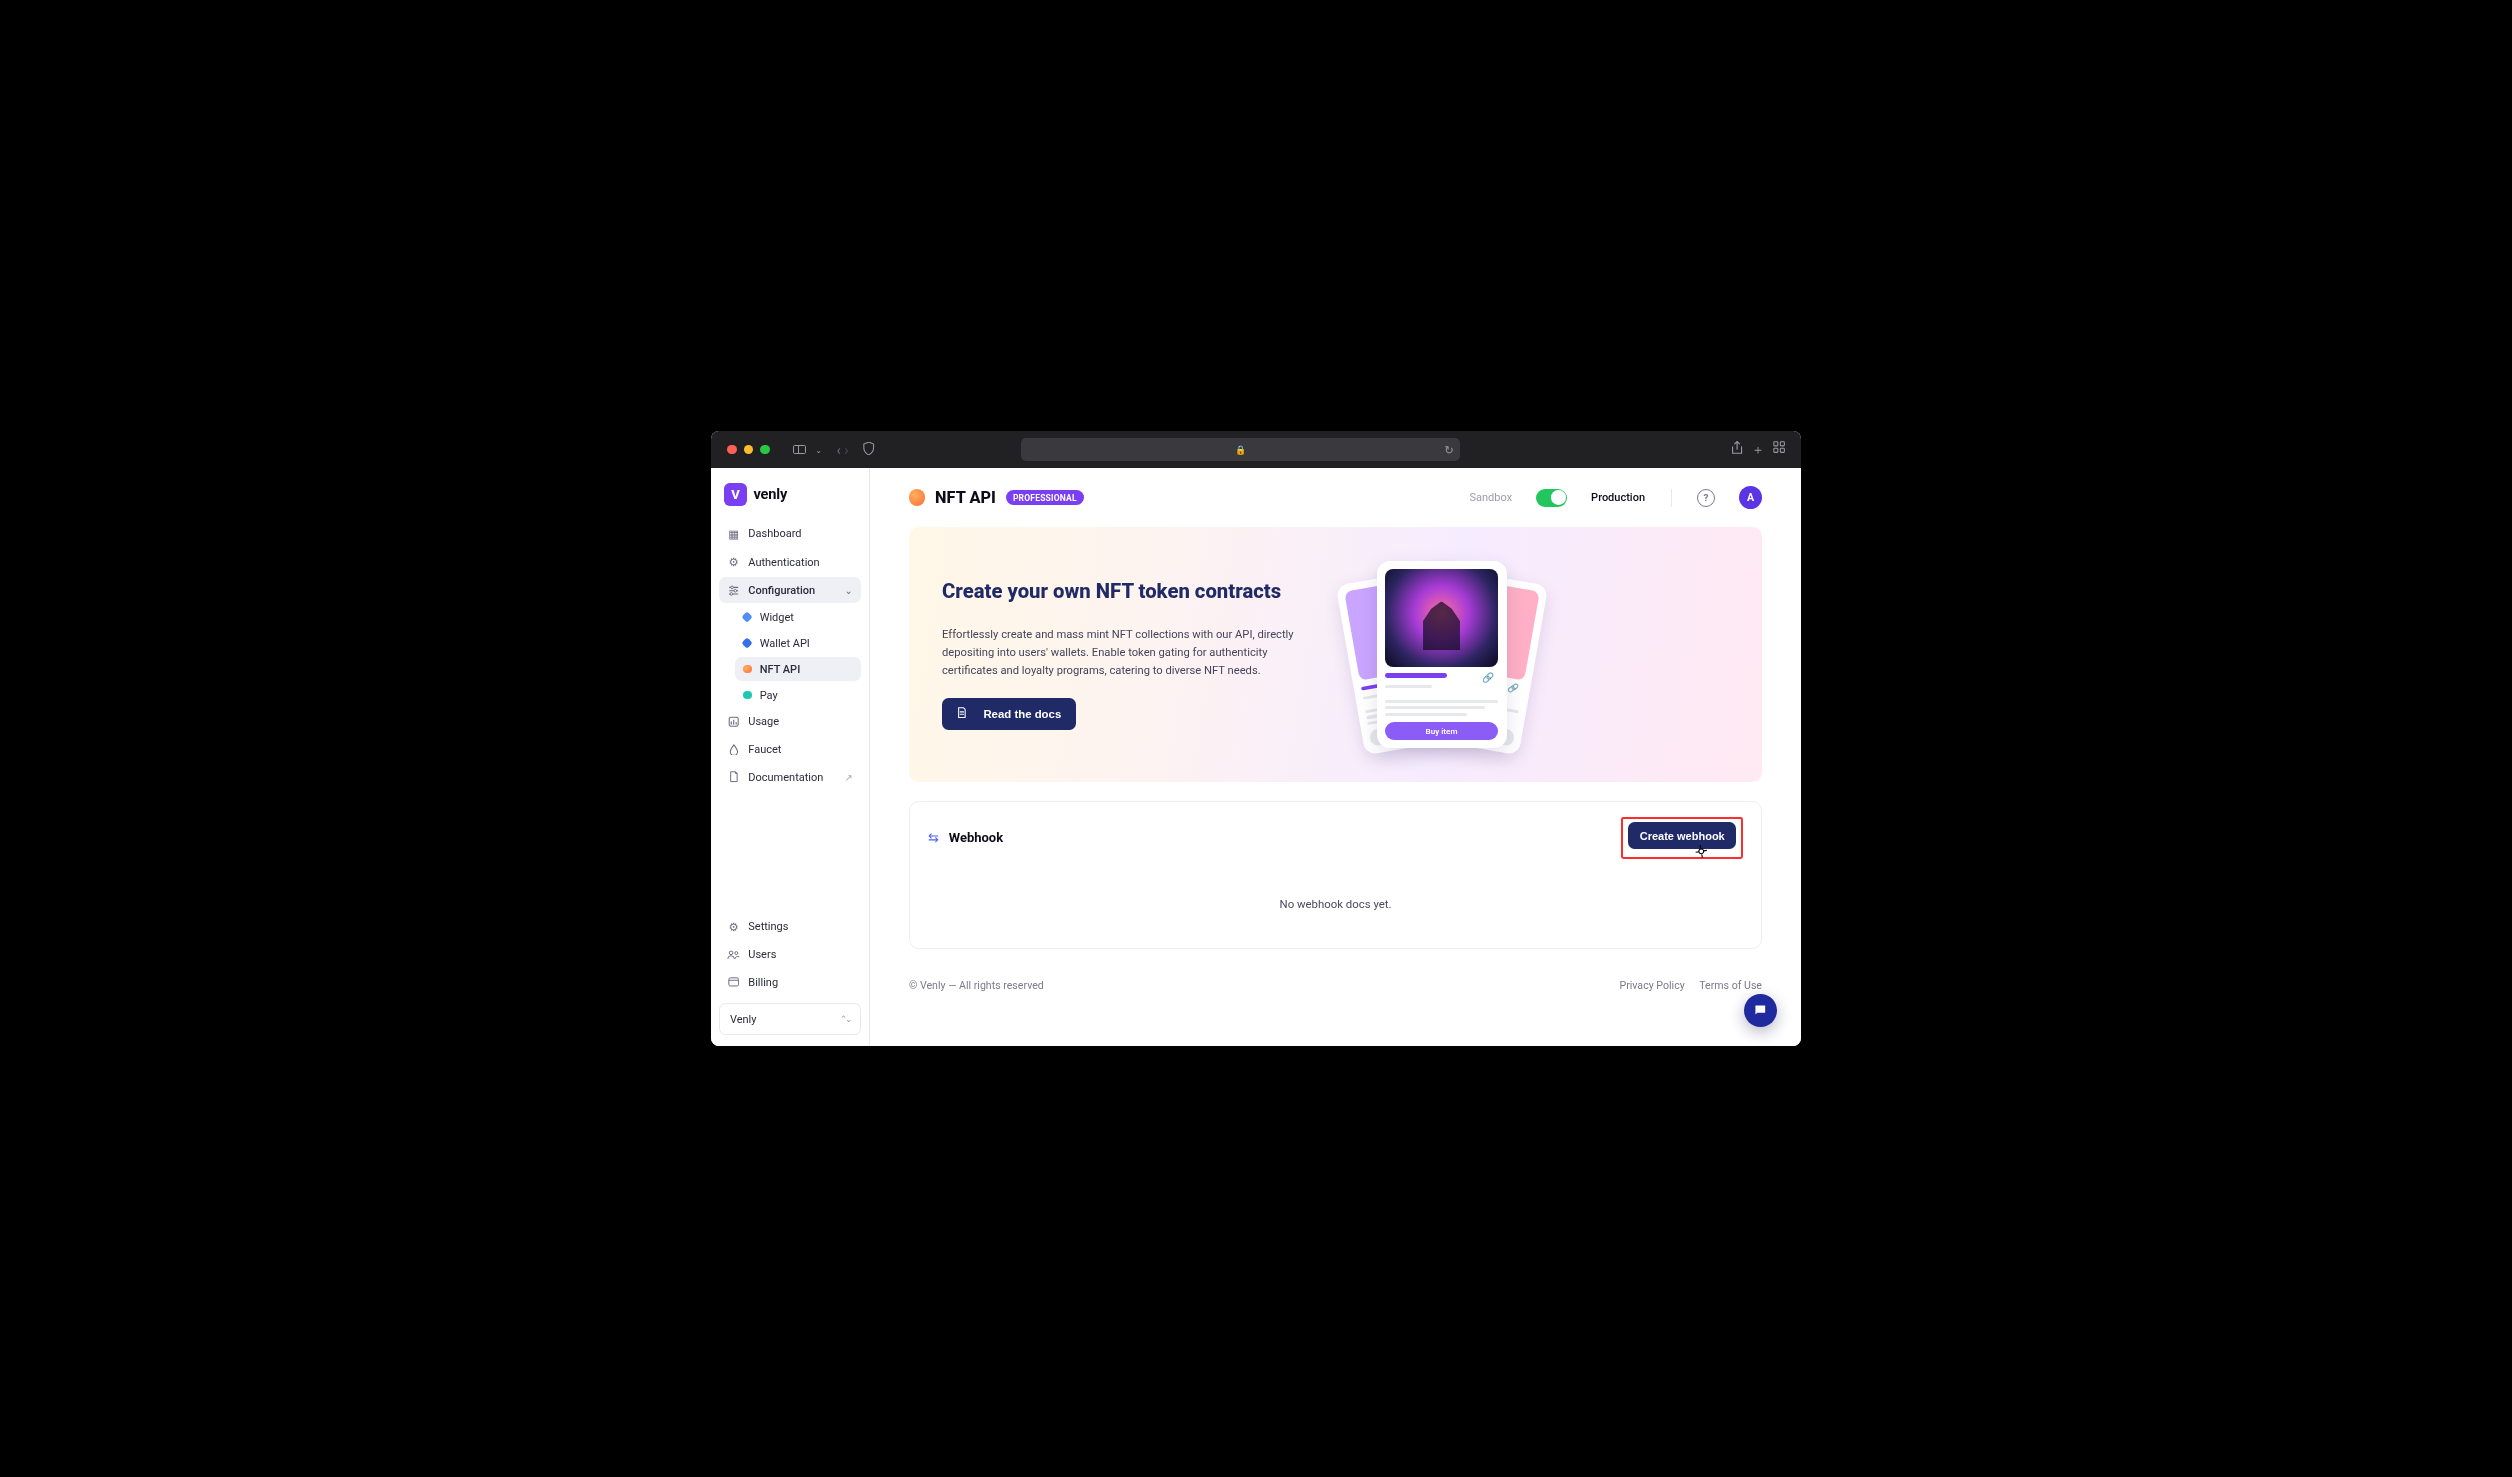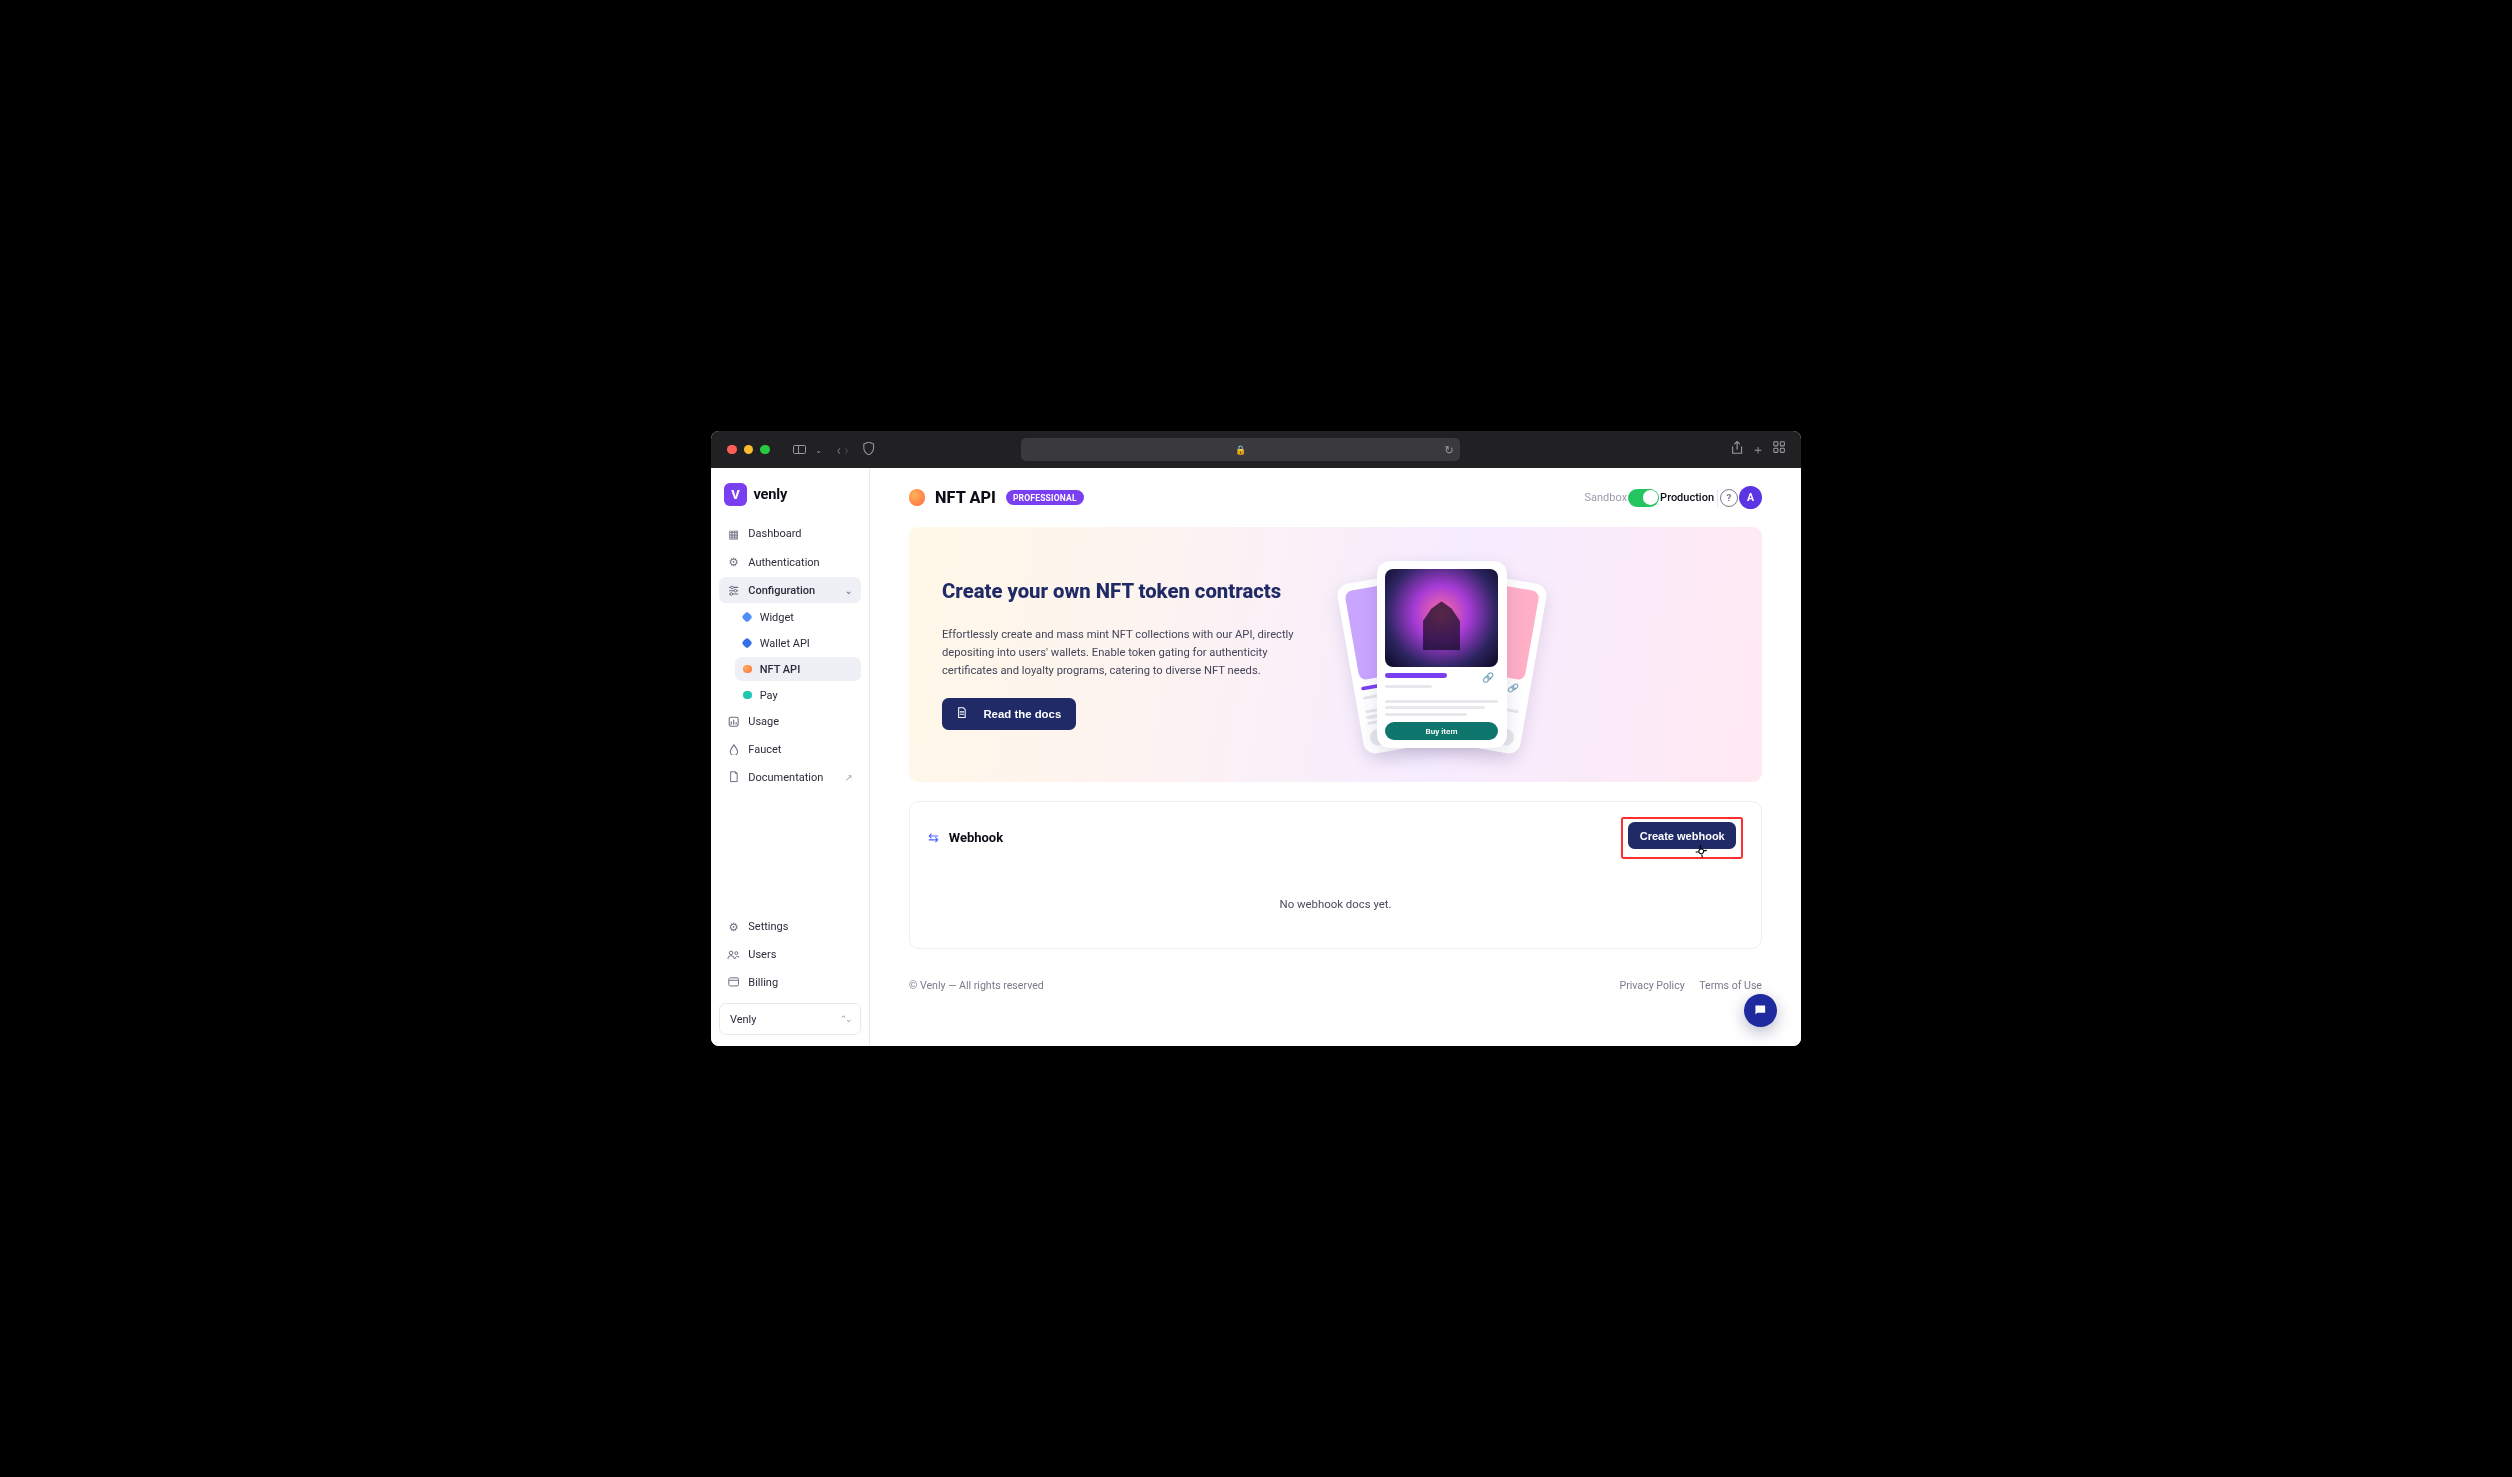--- a/index.html
+++ b/index.html
@@ -122,21 +122,21 @@
     .page-ico {
       width: 16.3px; height: 16.3px; border-radius: 50%;
       background: radial-gradient(circle at 35% 35%, #ffb15a, #ff6a3d);
     }
     .page-title { font-size: 16.3px; font-weight: 800; color: #0d0d17; }
     .pill {
       font-size: 8.5px; font-weight: 700; letter-spacing: 0.2px;
       background: #7b3ff2; color: #fff;
       padding: 2.4px 7.3px; border-radius: 813px;
     }
-    .topbar-right { margin-left: auto; display: flex; align-items: center; gap: 1px; }
+    .topbar-right { margin-left: auto; display: flex; align-items: center; gap: 24px; }
     .env-label { font-size: 11px; color: #9c9cae; }
     .env-label.active { color: #0d0d17; font-weight: 500; }
     .toggle {
       width: 31px; height: 18px; background: #22c55e; border-radius: 813px;
       position: relative; cursor: pointer;
     }
     .toggle::after {
       content: ''; position: absolute; right: 1.6px; top: 1.6px;
       width: 14.6px; height: 14.6px; background: #fff; border-radius: 50%;
     }
@@ -195,21 +195,21 @@
       width: 41px; height: 49px; background: rgba(15,10,30,.7);
       clip-path: polygon(50% 0, 75% 15%, 95% 40%, 95% 100%, 5% 100%, 5% 40%, 25% 15%);
     }
     .card.back-l .img::after, .card.back-r .img::after { display: none; }
     .card .bar { height: 4.9px; border-radius: 2.4px; background: #e6e8ec; margin-top: 6.5px; }
     .card .bar.accent { background: #7b3ff2; width: 55%; }
     .card .bar.s { height: 3.3px; }
     .card .lines { margin-top: 4.9px; }
     .card .buy {
       margin-top: auto; height: 18px; border-radius: 813px;
-      background: #0f766e; color: #fff; font-size: 8.1px; font-weight: 600;
+      background: #8b5cf6; color: #fff; font-size: 8.1px; font-weight: 600;
       display: flex; align-items: center; justify-content: center;
     }
     .card.back-l .buy, .card.back-r .buy { background: #e6e8ec; color: transparent; }
     .card .corner-ico {
       position: absolute; right: 13px; top: 111px;
       width: 11.4px; height: 11.4px; color: #cfcfe0; font-size: 9.8px;
     }
 
     
     .panel {

